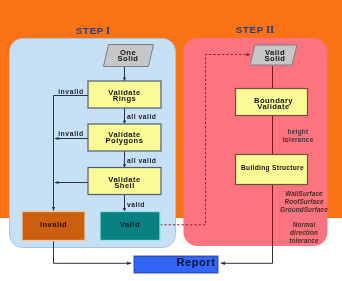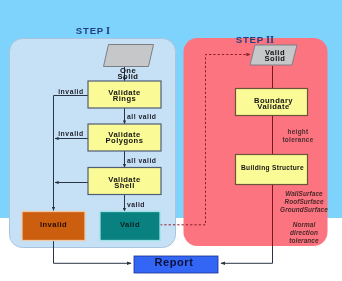--- a/index.html
+++ b/index.html
@@ -1,17 +1,17 @@
 <!DOCTYPE html>
 <html><head>
 <meta charset="utf-8">
 <style>
   html,body{margin:0;padding:0;background:#ffffff;}
   body{width:342px;height:281px;font-family:"Liberation Sans",sans-serif;overflow:hidden;position:relative;}
-  #stage{position:absolute;left:0;top:0;width:342px;height:218px;background:#7dd3fc;}
+  #stage{position:absolute;left:0;top:0;width:342px;height:218px;background:#f97316;}
   .lbl{position:absolute;white-space:pre;line-height:0.82;text-align:center;}
   .steplabel{font-weight:bold;font-size:9.6px;letter-spacing:0.8px;color:#243e7f;}
   .rn{font-family:"Liberation Serif",serif;letter-spacing:0;margin-left:2px;font-size:10.5px;font-weight:bold;}
   .nodetext{font-weight:bold;font-size:7.6px;letter-spacing:.45px;color:#141414;}
   .edgelbl{font-weight:bold;font-size:6.4px;letter-spacing:.3px;color:#232330;}
   .ital{font-style:italic;font-weight:bold;font-size:6.4px;letter-spacing:.1px;color:#4a2828;}
   .reporttext{font-weight:bold;font-size:11px;color:#0d1038;letter-spacing:0.6px;}
   svg#art{position:absolute;left:0;top:0;}
 </style>
 </head>
@@ -67,38 +67,38 @@
     <rect x="88" y="124" width="73" height="27" fill="#fafa96" stroke="#4e5d75" stroke-width="1.2"></rect>
     <rect x="88" y="167.5" width="73" height="27" fill="#fafa96" stroke="#4e5d75" stroke-width="1.2"></rect>
     <rect x="22" y="211.5" width="63" height="29" fill="#cc5e10" stroke="#f0c9a8" stroke-width="1.3"></rect>
     <rect x="100" y="211.5" width="60" height="29" fill="#0a8181" stroke="#9de3e3" stroke-width="1.3"></rect>
     <rect x="235.5" y="88.5" width="72" height="27" fill="#fafa96" stroke="#6b5438" stroke-width="1.2"></rect>
     <rect x="235.5" y="154.5" width="72" height="30" fill="#fafa96" stroke="#6b5438" stroke-width="1.2"></rect>
     <rect x="134" y="256" width="84" height="17" fill="#3366f5" stroke="#1a2f8f" stroke-width="0.8"></rect>
   </svg>
 
   <div class="lbl steplabel" style="left:65px;top:27px;width:56px;"><span>STEP</span><span class="rn">I</span></div>
-  <div class="lbl steplabel" style="left:227px;top:36px;width:56px;"><span>STEP</span><span class="rn">II</span></div>
+  <div class="lbl steplabel" style="left:227px;top:26px;width:56px;"><span>STEP</span><span class="rn">II</span></div>
 
-  <div class="lbl nodetext" style="left:102px;top:68px;width:52px;">One
+  <div class="lbl nodetext" style="left:102px;top:50px;width:52px;">One
 Solid</div>
   <div class="lbl nodetext" style="left:88px;top:90px;width:73px;">Validate
 Rings</div>
   <div class="lbl nodetext" style="left:88px;top:132px;width:73px;">Validate
 Polygons</div>
   <div class="lbl nodetext" style="left:88px;top:177px;width:73px;">Validate
 Shell</div>
   <div class="lbl nodetext" style="left:22px;top:222px;width:63px;color:#2a0c00;">Invalid</div>
   <div class="lbl nodetext" style="left:100px;top:222px;width:60px;color:#08201f;">Valid</div>
   <div class="lbl nodetext" style="left:250px;top:50px;width:50px;">Valid
 Solid</div>
   <div class="lbl nodetext" style="left:237px;top:98px;width:73px;">Boundary
 Validate</div>
   <div class="lbl nodetext" style="left:236px;top:165px;width:73px;font-size:6.6px;letter-spacing:.3px;">Building Structure</div>
-  <div class="lbl reporttext" style="left:131px;top:258px;width:86px;">Report</div>
+  <div class="lbl reporttext" style="left:153px;top:258px;width:86px;">Report</div>
 
   <div class="lbl edgelbl" style="left:58px;top:89px;width:26px;font-size:6.8px;letter-spacing:.6px;">invalid</div>
   <div class="lbl edgelbl" style="left:58px;top:131px;width:26px;font-size:6.8px;letter-spacing:.6px;">invalid</div>
   <div class="lbl edgelbl" style="left:127px;top:114px;width:38px;text-align:left;font-size:6.8px;letter-spacing:.5px;">all valid</div>
   <div class="lbl edgelbl" style="left:127px;top:158px;width:38px;text-align:left;font-size:6.8px;letter-spacing:.5px;">all valid</div>
   <div class="lbl edgelbl" style="left:127px;top:202px;width:38px;text-align:left;font-size:6.8px;letter-spacing:.5px;">valid</div>
 
   <div class="lbl edgelbl" style="left:278px;top:128px;width:40px;text-align:center;font-size:6.4px;letter-spacing:.3px;line-height:1.25;color:#4a3030;">height
 tolerance</div>
   <div class="lbl ital" style="left:277px;top:190px;width:54px;text-align:center;line-height:1.28;">WallSurface

